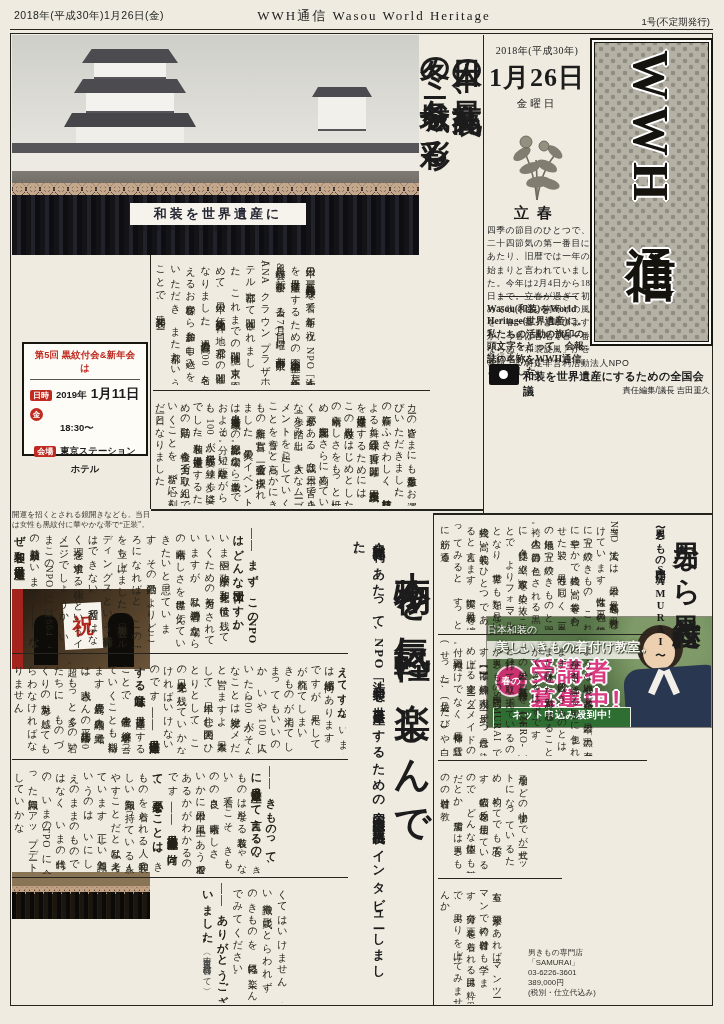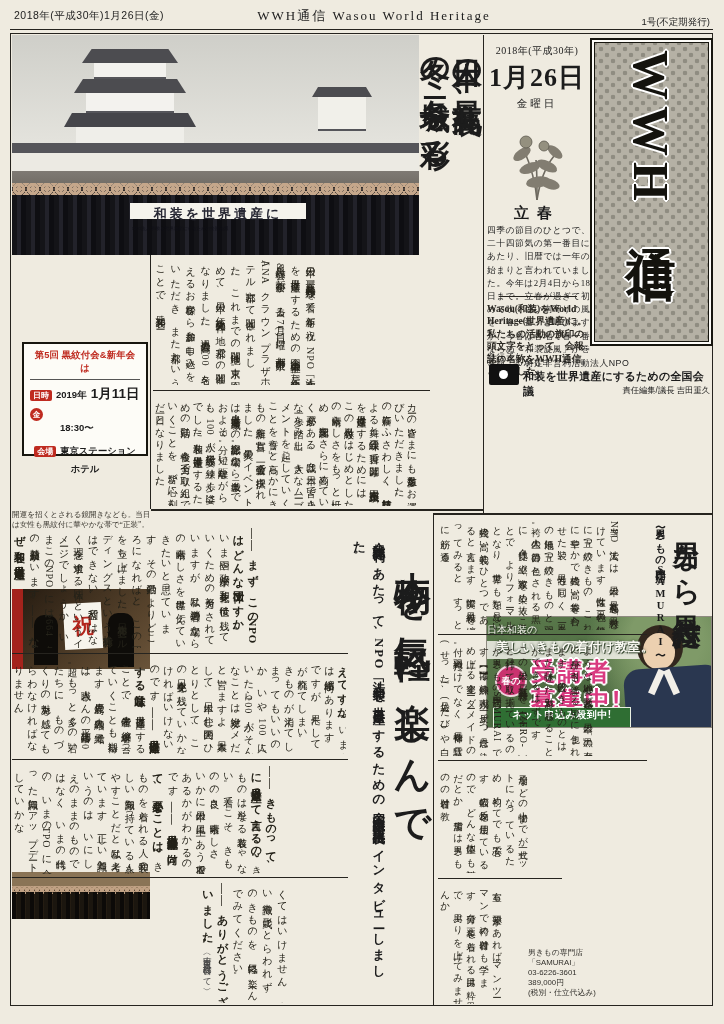--- a/index.html
+++ b/index.html
@@ -37,21 +37,21 @@
   <div class="abs" style="left:74px;top:58px;width:88px;height:20px;background:#f3f2ee;border-bottom:2px solid #55555a"></div>
   <div class="abs" style="left:52px;top:78px;width:132px;height:14px;background:#45454a;clip-path:polygon(0 100%,6% 0,94% 0,100% 100%)"></div>
   <div class="abs" style="left:64px;top:92px;width:108px;height:22px;background:#efeee9"></div>
   <div class="abs" style="left:300px;top:52px;width:60px;height:10px;background:#4c4c50;clip-path:polygon(0 100%,10% 0,90% 0,100% 100%)"></div>
   <div class="abs" style="left:306px;top:62px;width:48px;height:34px;background:#f1f0ea;border-bottom:2px solid #55555a"></div>
   <div class="abs" style="left:0;top:108px;width:407px;height:10px;background:#55555a"></div>
   <div class="abs" style="left:0;top:118px;width:407px;height:18px;background:#eceae3"></div>
   <div class="abs" style="left:0;top:136px;width:407px;height:26px;background:linear-gradient(180deg,#75706a,#59544d);opacity:.9"></div>
   <div class="abs" style="left:0;top:152px;width:407px;height:68px;background:repeating-linear-gradient(90deg,#141418 0 5px,#22222a 5px 9px,#0e0e12 9px 14px)"></div>
   <div class="abs" style="left:0;top:148px;width:407px;height:12px;background:repeating-radial-gradient(circle at 7px 6px,#c5a78b 0 2.6px,rgba(0,0,0,0) 3.4px);background-size:14px 12px"></div>
-  <div class="abs serif" style="left:118px;top:168px;width:176px;height:16px;background:#f5f3ec;color:#272733;font-size:13px;font-weight:bold;letter-spacing:3px;text-align:center;line-height:22px">和装を世界遺産に</div>
+  <div class="abs serif" style="left:118px;top:168px;width:176px;height:22px;background:#f5f3ec;color:#272733;font-size:13px;font-weight:bold;letter-spacing:3px;text-align:center;line-height:22px">和装を世界遺産に</div>
   <div class="abs" style="left:120px;top:191px;width:120px;font-size:4.5px;color:#101018">NPO法人 和装を世界遺産にするための全国会議</div>
 </div>
 
 <div class="abs sans ov" style="left:419px;top:36px;width:64px;height:345px">
   <div class="v" style="font-size:30px;font-weight:900;line-height:32px;letter-spacing:2px;height:345px">
     <span style="display:block">日本の最高礼装、</span>
     <span style="display:block">冬の二条城を彩る!</span>
   </div>
 </div>
 

